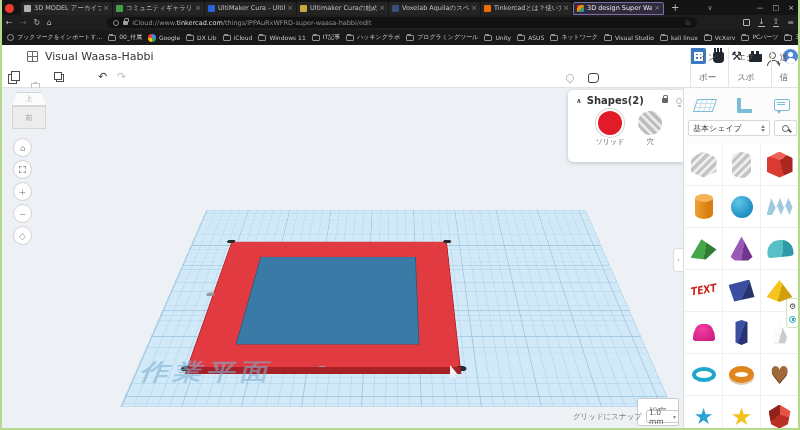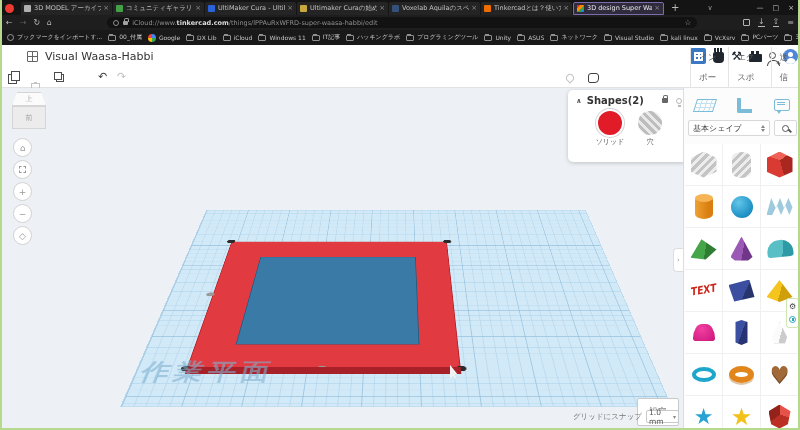--- a/index.html
+++ b/index.html
@@ -32,21 +32,21 @@
           display:flex;align-items:center;padding:0 6px;gap:7px}
   .nav-ic{color:#b9b9b9;font-size:8px;line-height:1;flex:none}
   .nav-ic.dim{color:#5f5f5f}
   .urlbar{flex:none;width:590px;height:11px;margin-left:48px;background:#121212;border-radius:6px;
           display:flex;align-items:center;padding:0 6px;gap:4px}
   .shield-dot{width:6px;height:6px;border:1px solid #8d8d8d;border-radius:50%;flex:none}
   .lock{width:5px;height:4px;background:#a0a0a0;border-radius:1px;position:relative;flex:none;margin-top:1px}
   .lock::before{content:"";position:absolute;left:1px;top:-3px;width:3px;height:3px;border:1px solid #a0a0a0;
                 border-bottom:none;border-radius:2px 2px 0 0}
   .url-text{font-size:6.5px;color:#8f8f8f;white-space:nowrap;overflow:hidden;flex:1}
-  .url-text b{color:#dcdcdc;font-weight:bold}
+  .url-text b{color:#dcdcdc;font-weight:normal}
   .url-star{color:#a8a8a8;font-size:7.5px;flex:none}
   .nav-right{margin-left:auto;display:flex;gap:8px;align-items:center}
   .ext-ic{width:7px;height:7px;border:1px solid #b5b5b5;border-radius:1px}
   .dl-ic,.share-ic{color:#b5b5b5;font-size:8px;border-bottom:1px solid #b5b5b5;line-height:1;padding-bottom:0}
   .menu-ic{color:#b5b5b5;font-size:8px}
 
   
   .bmbar{position:absolute;left:0;top:30px;width:800px;height:15px;background:#191919;
          display:flex;align-items:center;padding:0 7px;gap:6px;overflow:hidden;white-space:nowrap}
   .bm{display:flex;align-items:center;flex:none;font-size:6px;color:#c6c6c6}

